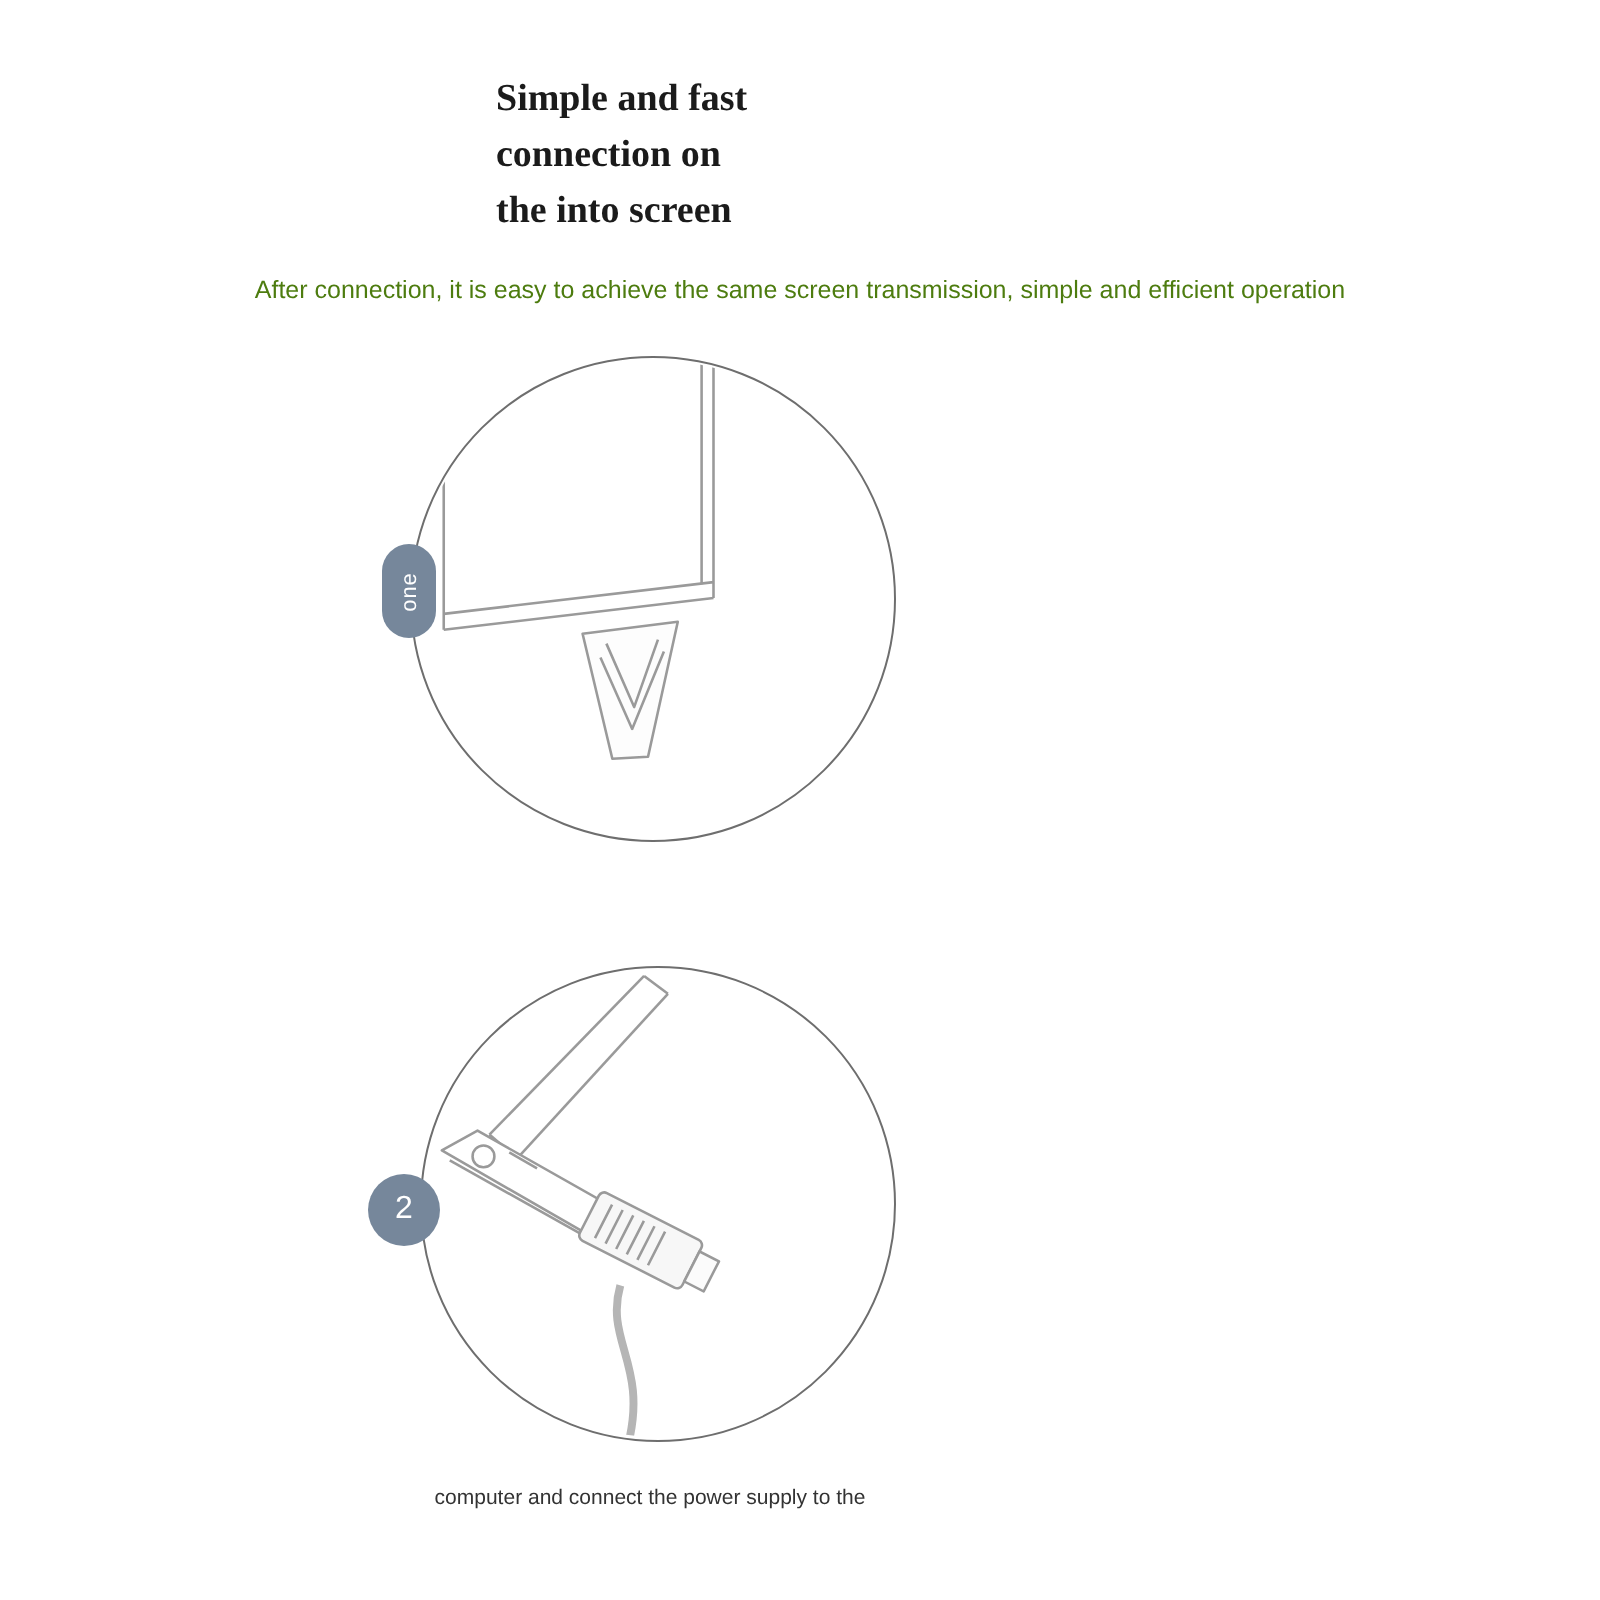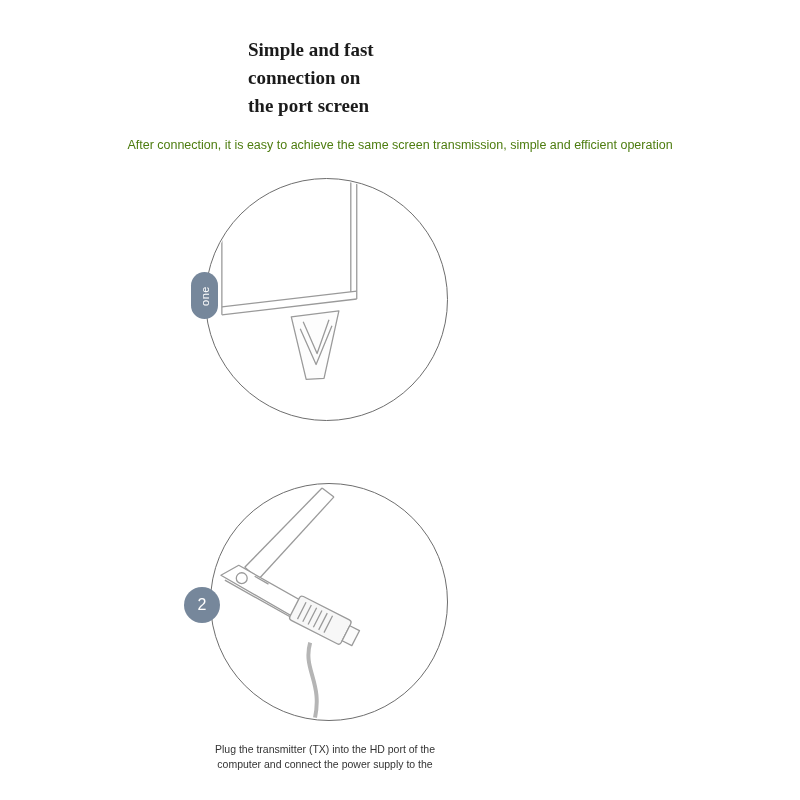--- a/index.html
+++ b/index.html
@@ -46,21 +46,21 @@
   }
   .caption-1{top:431px;}
   .caption-2{top:742px;}
 </style>
 </head>
 <body>
 
 <div class="abs title">
   <div>Simple and fast</div>
   <div>connection on</div>
-  <div>the port screen</div>
+  <div>the into screen</div>
 </div>
 <div class="abs subtitle">After connection, it is easy to achieve the same screen transmission, simple and efficient operation</div>
 
 <div class="abs step-circle circle-1">
   <svg viewBox="0 0 243 243">
     <defs>
       <clipPath id="clip1">
           <circle cx="121.5" cy="121.5" r="120.5"></circle>
         </clipPath>
     </defs>
@@ -110,15 +110,14 @@
       </g>
 
       <path d="M100,160 C92,188 114,200 104,240" stroke="#b5b5b5" stroke-width="4"></path>
     </g>
   </svg>
 </div>
 <div class="abs badge badge-two">
   <span>2</span>
 </div>
 <div class="abs caption caption-2">
-  <div>Plug the transmitter (TX) into the HD port of the</div>
   <div>computer and connect the power supply to the</div>
 </div>
 
 </body></html>

